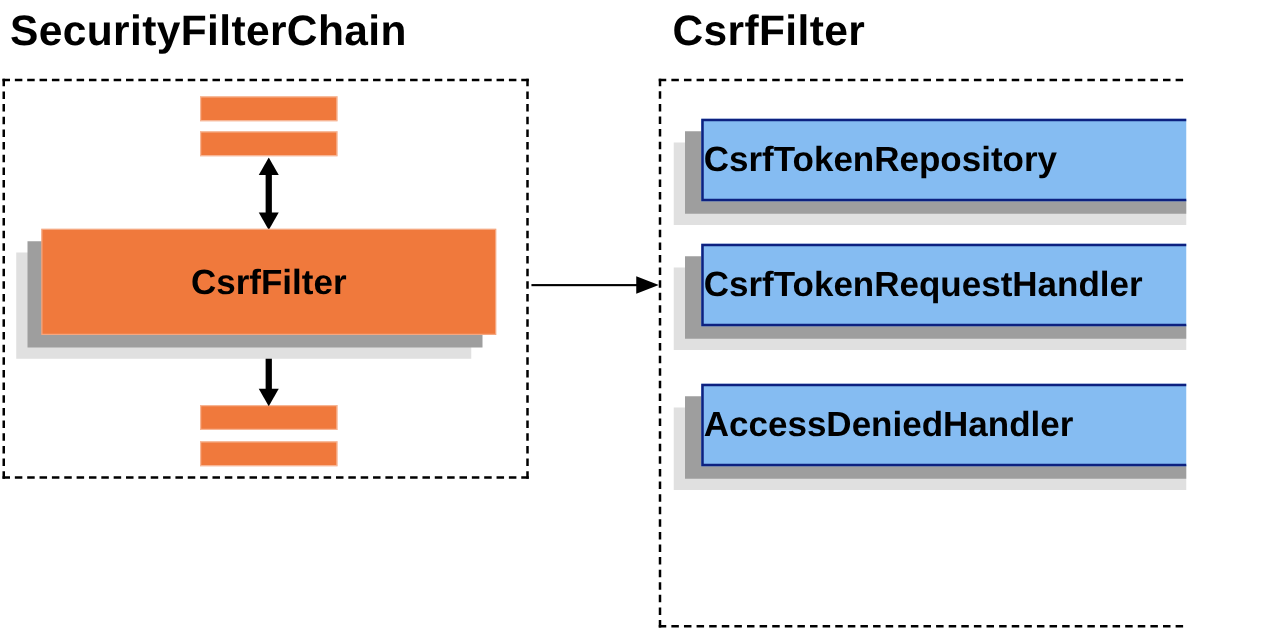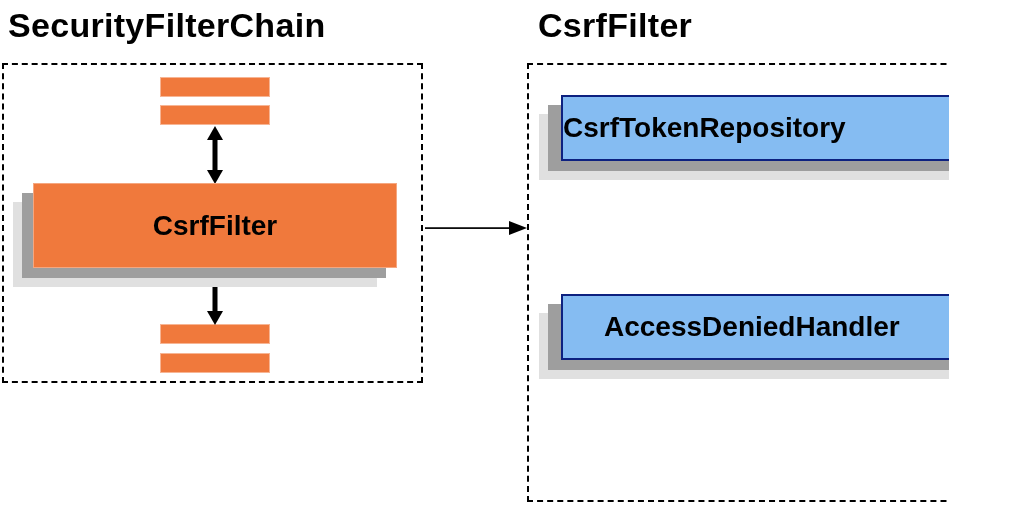--- a/index.html
+++ b/index.html
@@ -95,21 +95,21 @@
     border: 2px solid var(--blue-border, #0D2180);
     box-sizing: border-box;
     box-shadow: -13px 10px 0 var(--shadow-dark, #9E9E9E),
                 -22px 19px 0 var(--shadow-light, #E0E0E0);
     display: flex;
     align-items: center;
     justify-content: flex-start;
   }
   #component-box-0 { top: 95px; }
   #component-box-1 { top: 195px; }
-  #component-box-2 { top: 294px; padding-left: 41px; }
+  #component-box-2 { top: 307px; }
   #component-box-3 { top: 393px; }
 </style>
 </head>
 <body>
 
 <div class="canvas">
 
   <div class="panel-title" id="left-title">SecurityFilterChain</div>
   <div class="panel-title" id="right-title">CsrfFilter</div>
 
@@ -138,17 +138,20 @@
   <svg id="h-arrow" viewBox="0 0 102 24">
     <rect x="0" y="11.25" width="86" height="1.7" fill="#000000"></rect>
     <polygon points="84,5 84,19 102,12" fill="#000000"></polygon>
   </svg>
 
   <div class="dashed-box" id="right-dashed-box"></div>
 
   <div class="component-box" id="component-box-0">
     <span class="box-label">CsrfTokenRepository</span>
   </div>
+  <div class="component-box" id="component-box-1">
+    <span class="box-label">CsrfTokenRequestHandler</span>
+  </div>
   <div class="component-box" id="component-box-2">
     <span class="box-label">AccessDeniedHandler</span>
   </div>
 
 </div>
 
 </body></html>

